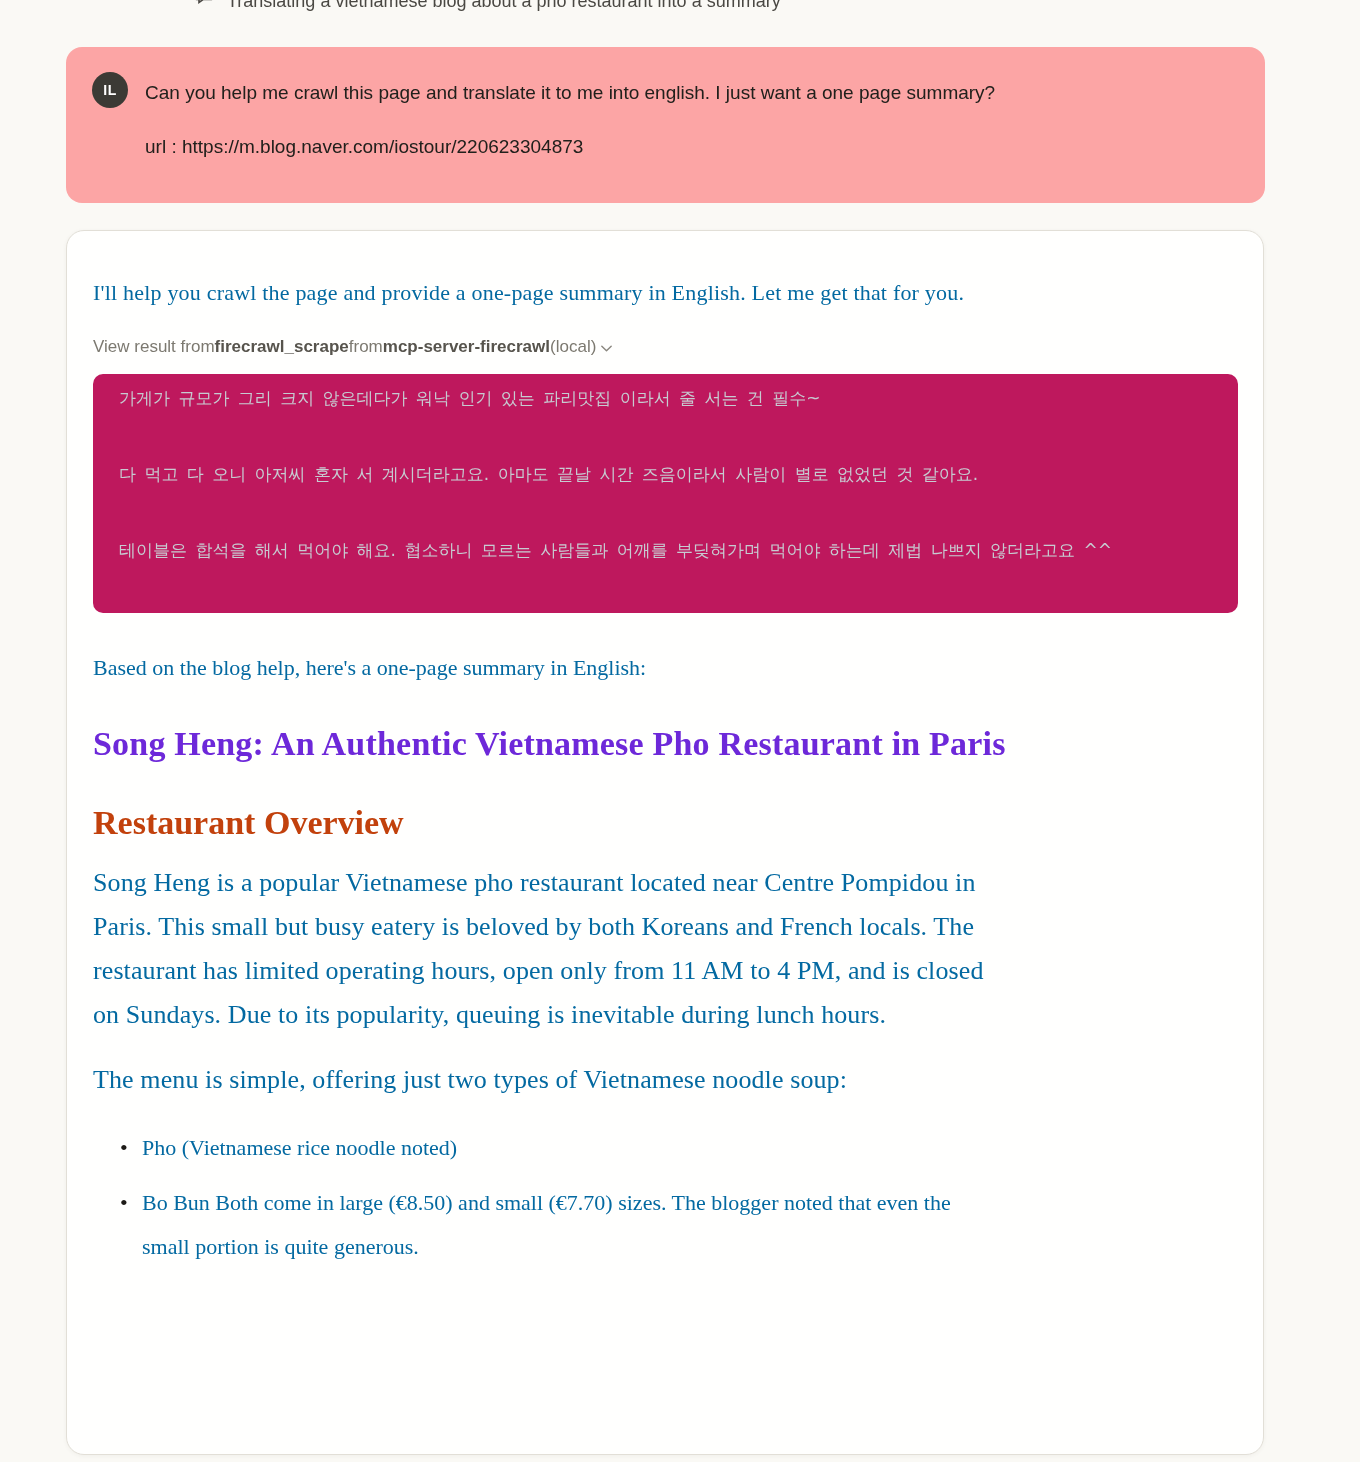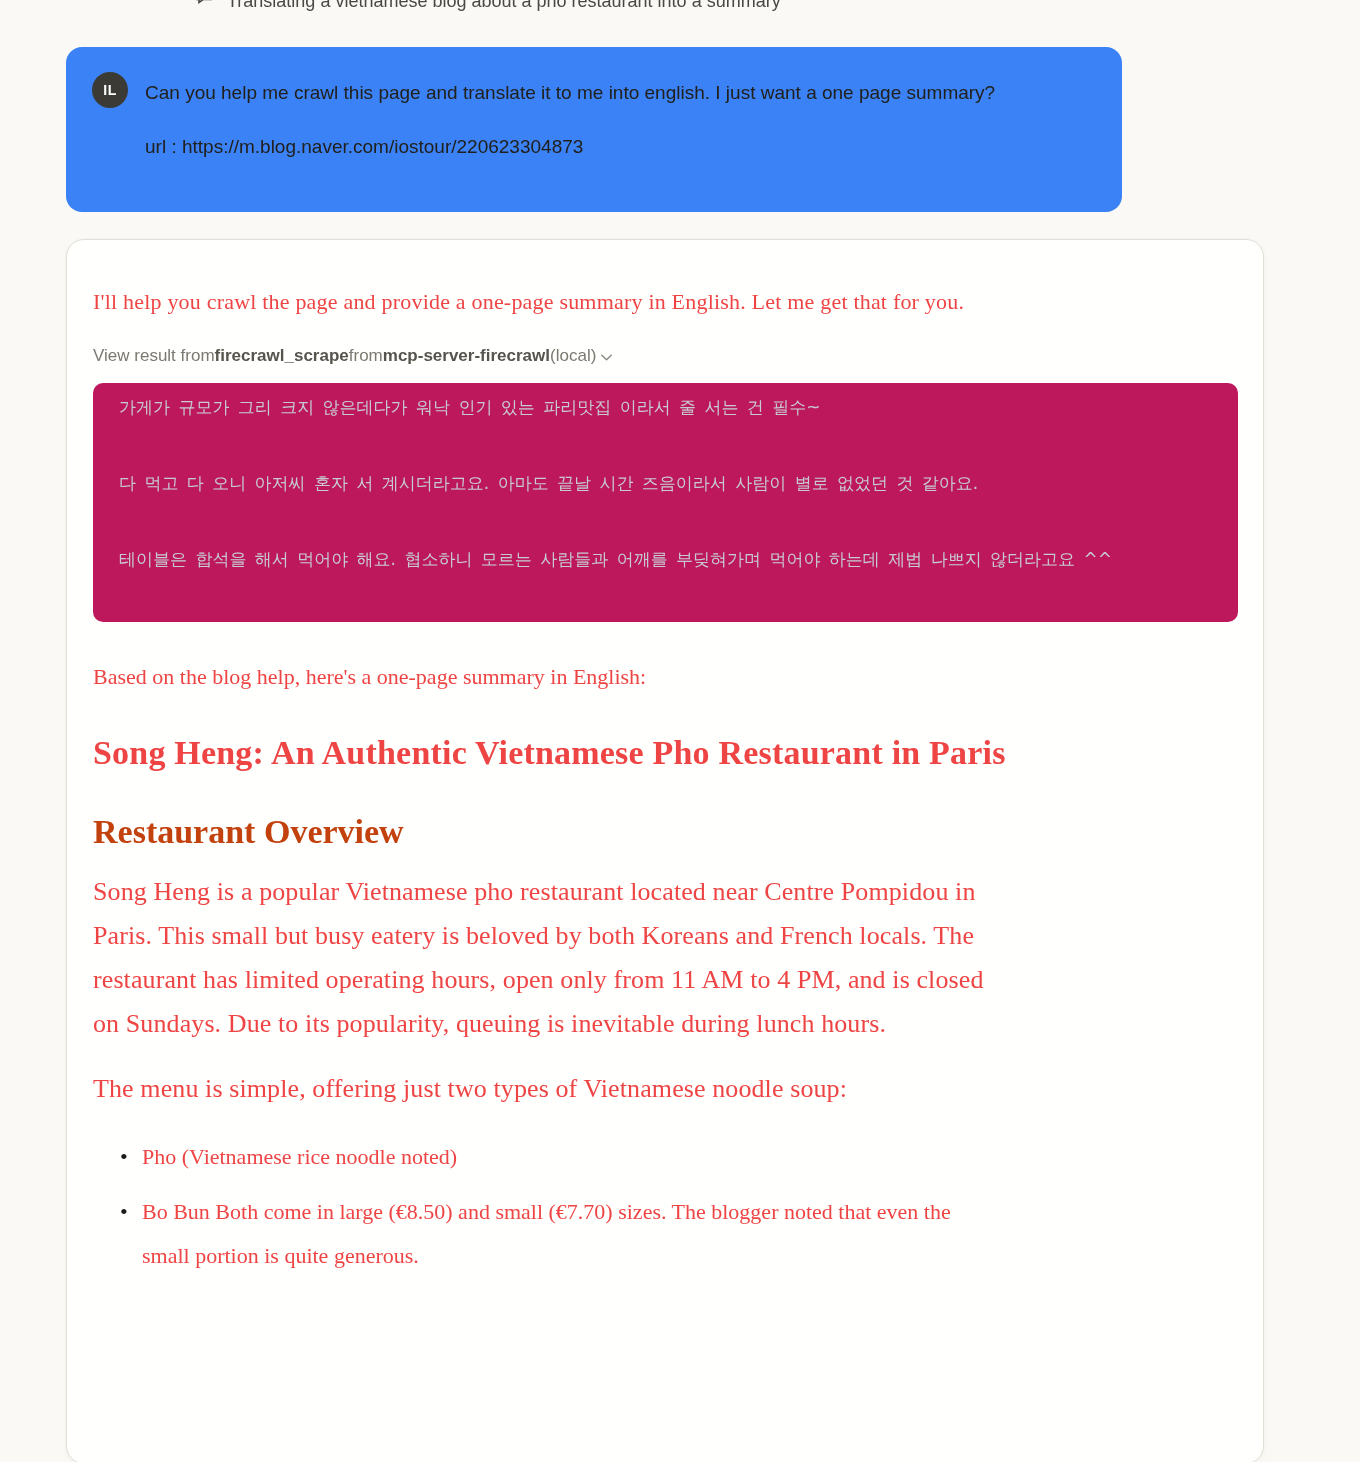--- a/index.html
+++ b/index.html
@@ -24,24 +24,24 @@
     margin-top: -24px;
     height: 36px;
     color: #4a4843;
     font-size: 18px;
   }
   .top-peek-row .peek-icon { flex: 0 0 auto; margin-bottom: 2px; }
 
   
   .user-bubble {
     margin: 34px 0 0 66px;
-    width: 1056px;
-    background: #3b82f6;
+    width: 1199px;
+    background: #fca5a5;
     border-radius: 16px;
-    padding: 25px 30px 45px 26px;
+    padding: 25px 30px 36px 26px;
     display: flex;
     gap: 17px;
   }
   .avatar {
     flex: 0 0 auto;
     width: 36px; height: 36px;
     border-radius: 50%;
     background: #3b3a35;
     color: #ffffff;
     font-size: 14px;
@@ -65,21 +65,21 @@
     width: 1198px;
     min-height: 1225px;
     background: #fffffe;
     border: 1px solid #e2dfd7;
     border-radius: 18px;
     box-shadow: 0 1px 4px rgba(60,55,40,0.05);
     padding: 24px 28px 40px 26px;
   }
   .serif {
     font-family: "Liberation Serif", "DejaVu Serif", serif;
-    color: #ef4444;
+    color: #0369a1;
   }
   .intro {
     font-size: 22px;
     line-height: 44px;
     max-width: 900px;
     letter-spacing: 0.2px;
     margin-top: 16px;
   }
 
   .tool-row {
@@ -120,21 +120,21 @@
     font-size: 22px;
     line-height: 44px;
     max-width: 900px;
   }
   h1.summary-title {
     margin-top: 28px;
     font-size: 34px;
     line-height: 52px;
     font-weight: bold;
     letter-spacing: 0.2px;
-    color: #ef4444;
+    color: #6d28d9;
     max-width: 945px;
   }
   h2.section-heading {
     margin-top: 36px;
     font-size: 34px;
     line-height: 34px;
     font-weight: bold;
     color: #c2410c;
   }
   p.body-par {

